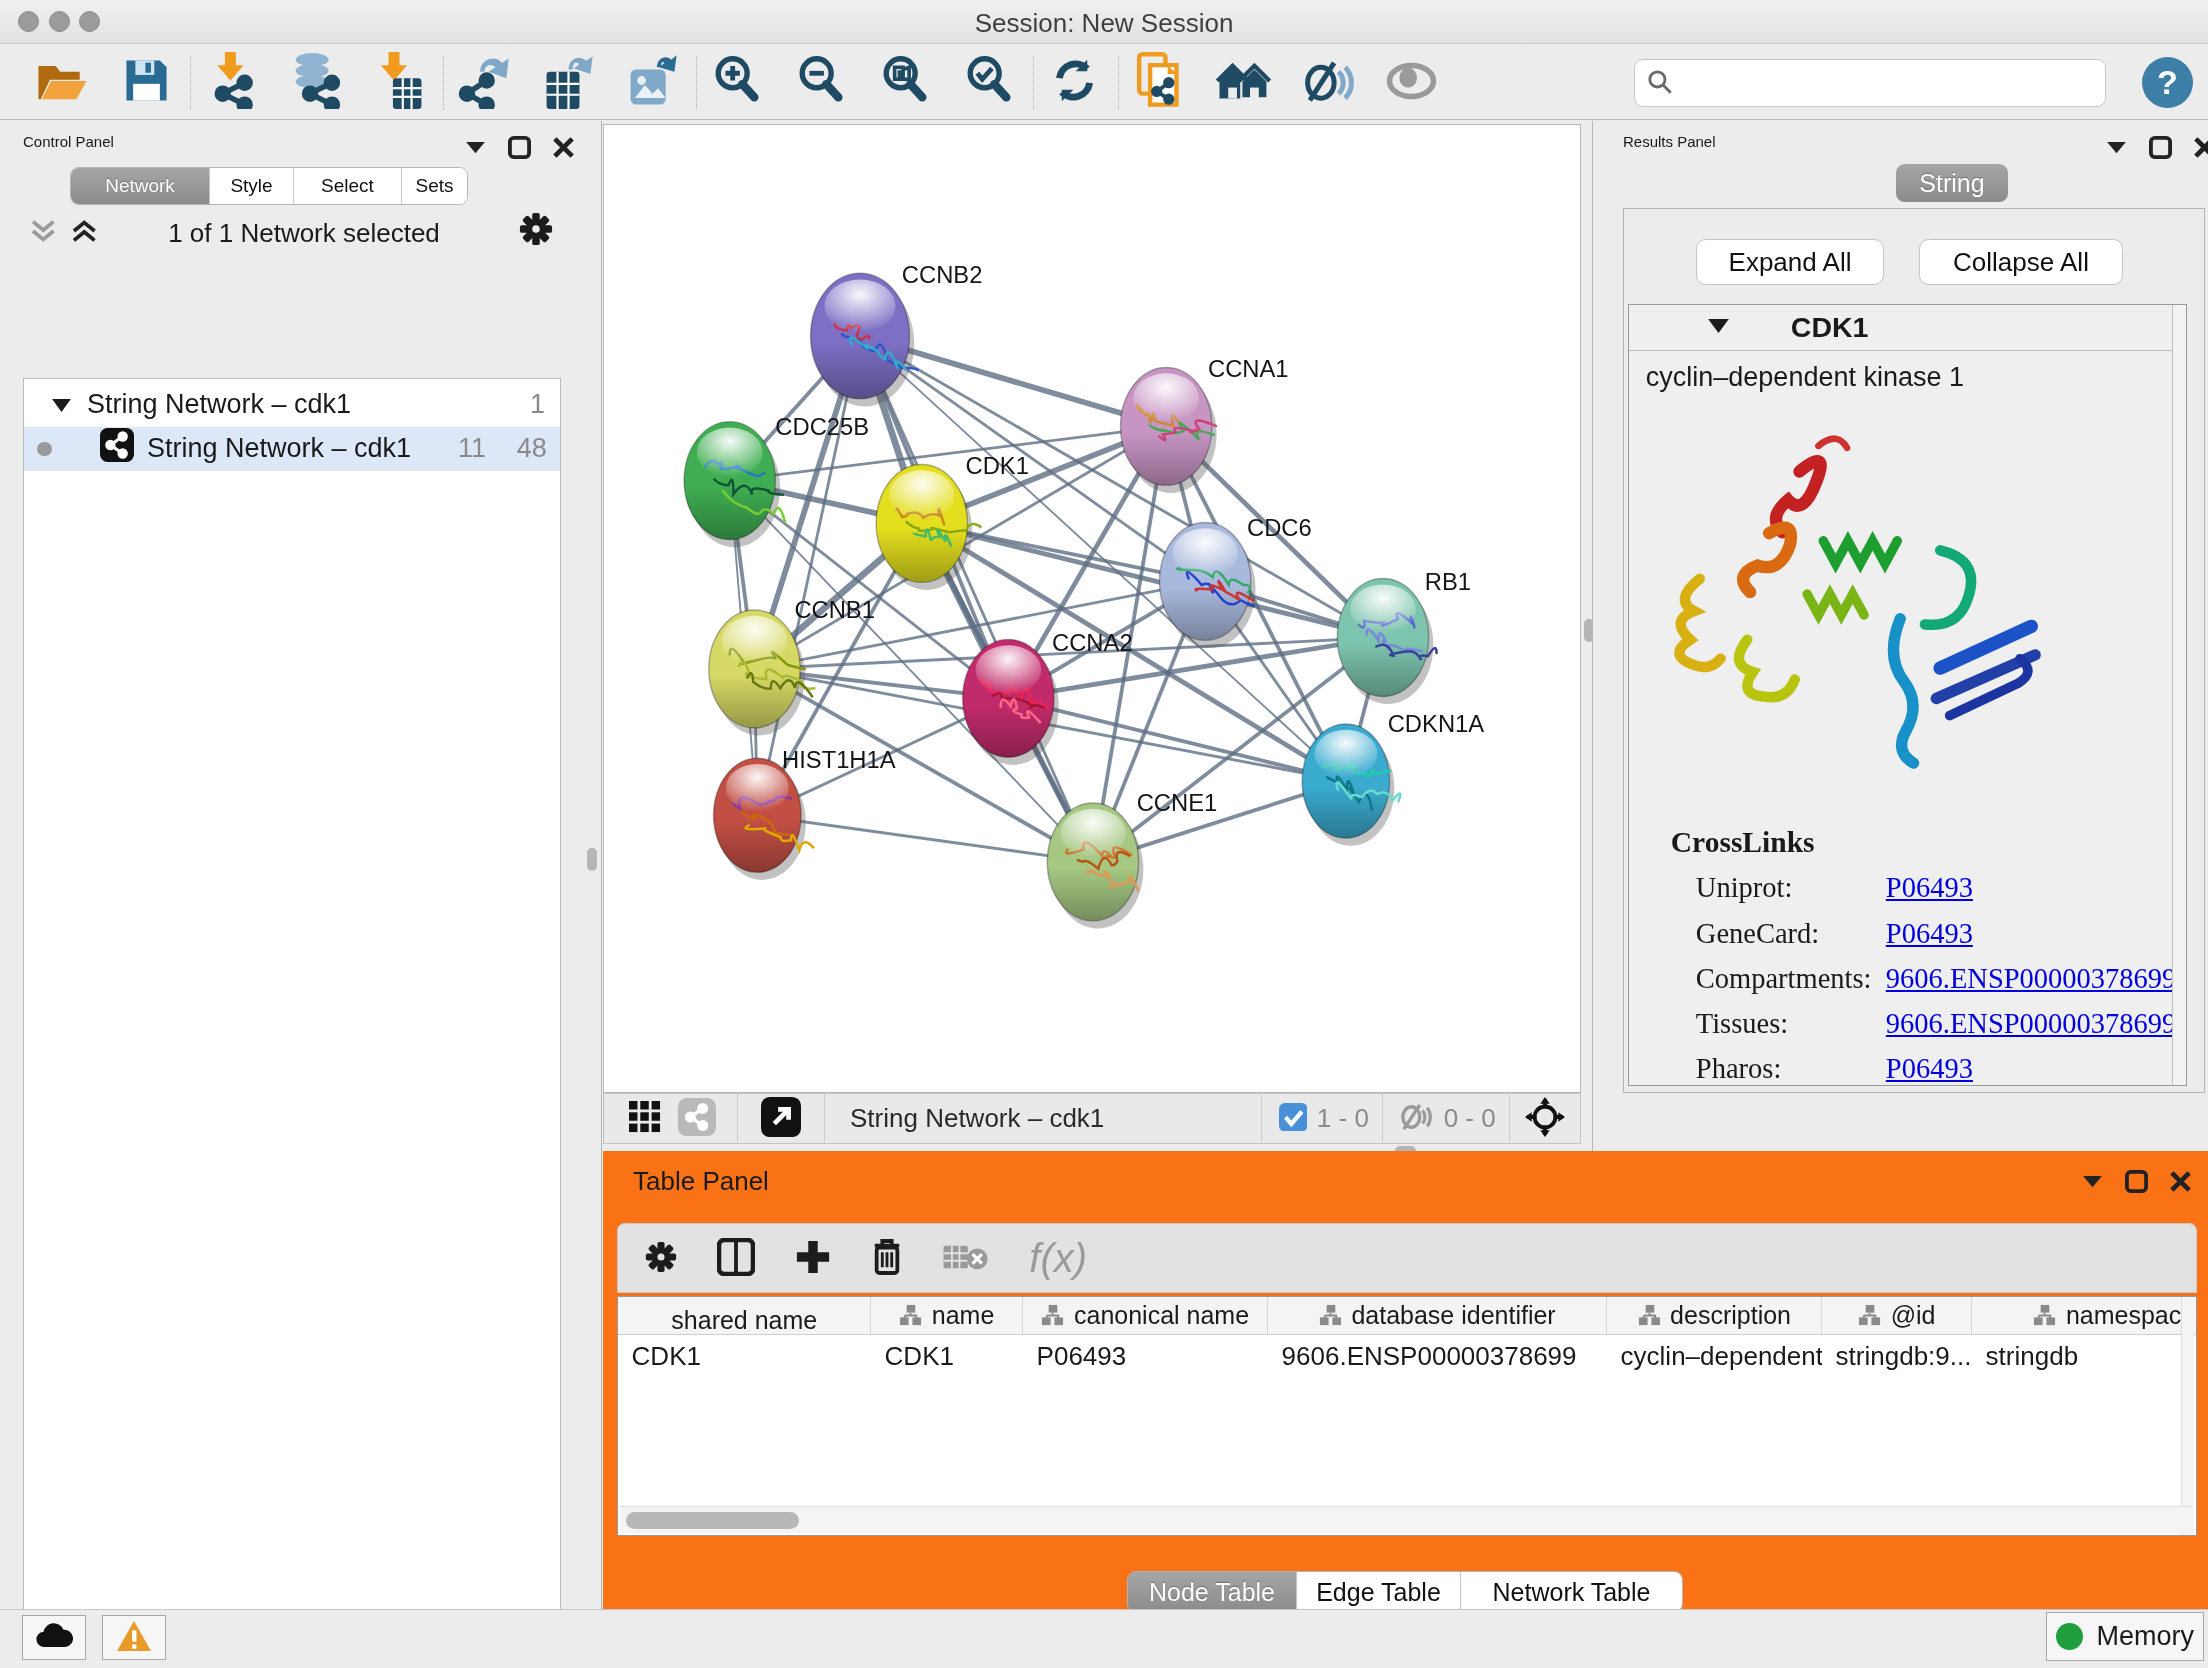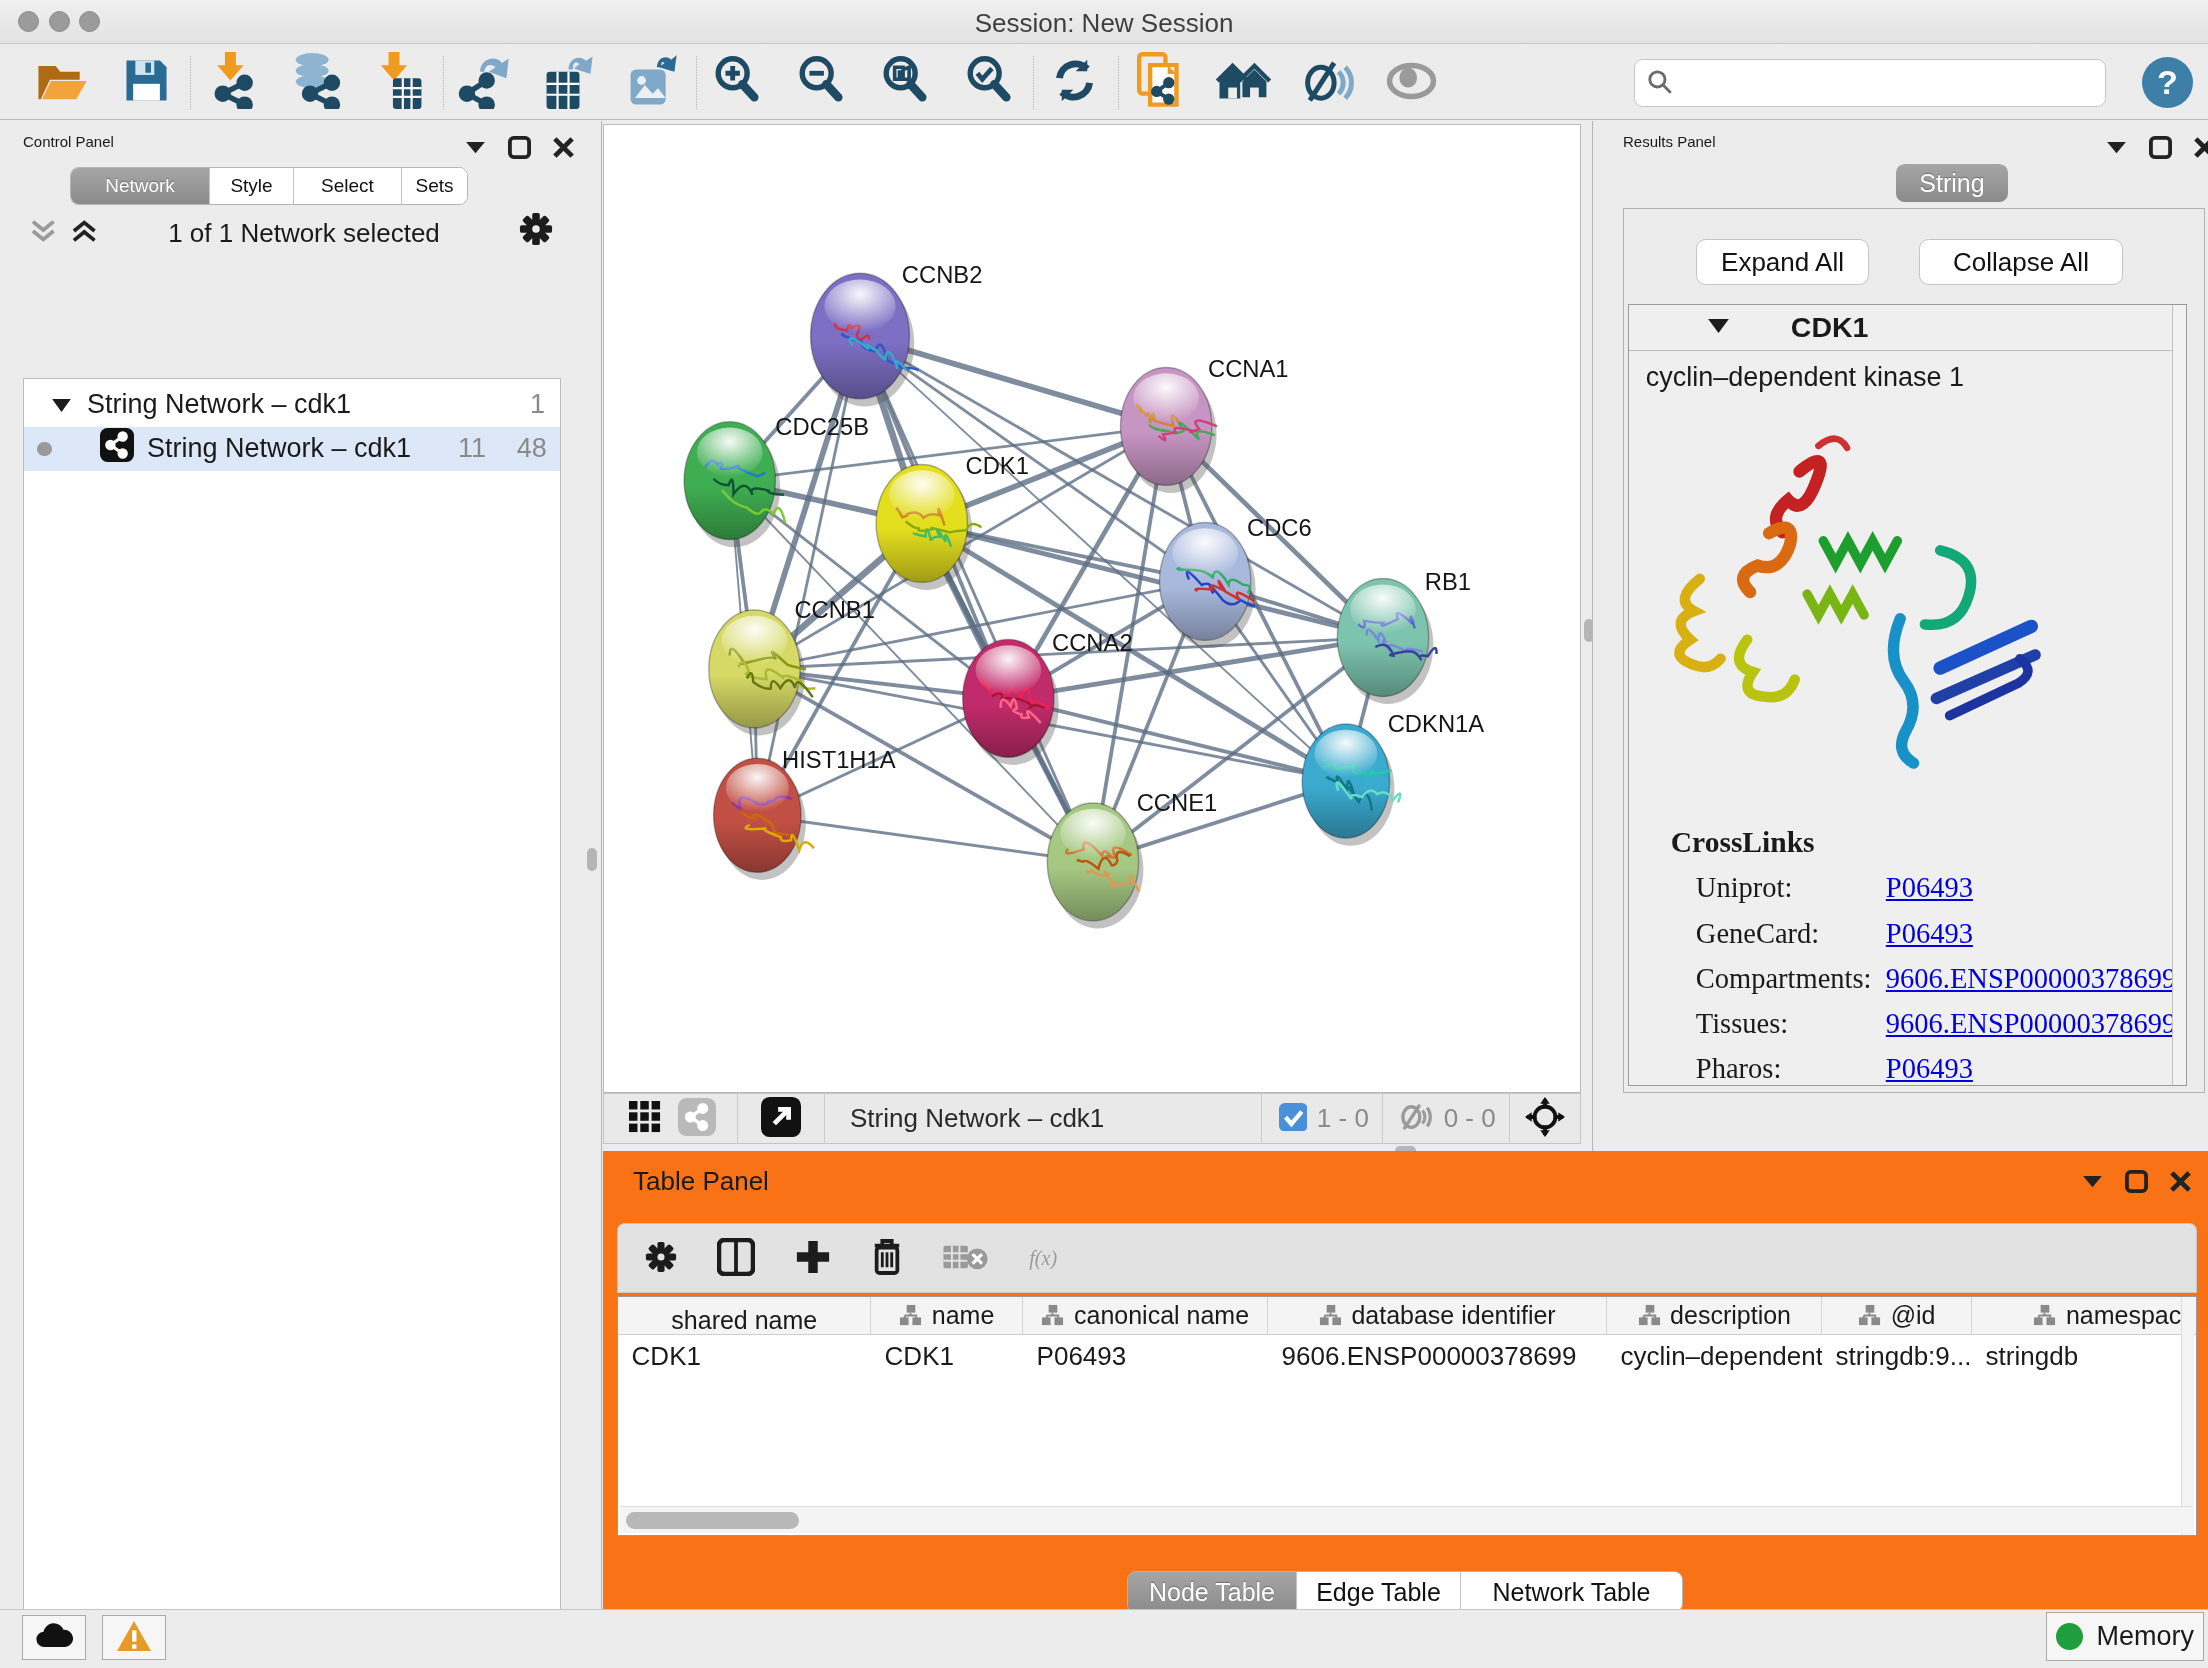--- a/index.html
+++ b/index.html
@@ -551,21 +551,21 @@
         </svg></span>
     <span><svg width="23" height="23" viewBox="0 0 24 24">
           <rect x="2" y="2" width="20" height="20" rx="4" fill="none" stroke="#222" stroke-width="4"></rect>
         </svg></span>
     <span><svg width="23" height="23" viewBox="0 0 24 24">
           <path d="M3 3l18 18M21 3L3 21" stroke="#222" stroke-width="5"></path>
         </svg></span>
   </div>
   <div class="rtab">String</div>
   <div class="rbox">
-    <button class="rbtn" style="left:72px; top:30px; width:173px;">Expand All</button>
+    <button class="rbtn" style="left:72px; top:30px; width:188px;">Expand All</button>
     <button class="rbtn" style="left:295px; top:30px; width:204px;">Collapse All</button>
     <div class="rinner">
       <div class="gene-hdr">
         <span style="margin-left:78px"><svg width="23" height="16" viewBox="0 0 24 17">
               <path d="M1 1h22L12 16z" fill="#1c1c1c"></path>
             </svg></span>
         <span class="gene-name">CDK1</span>
       </div>
       <div class="gene-desc">cyclin–dependent kinase 1</div>
 
@@ -650,21 +650,21 @@
     <span><svg width="46" height="30" viewBox="0 0 48 32">
           <g fill="#9a9a9a">
             <rect x="0" y="4" width="26" height="24" rx="2"></rect>
           </g>
           <g stroke="#e2e2e2" stroke-width="2">
             <path d="M0 12h26M0 20h26M9 4v24M17 4v24"></path>
           </g>
           <circle cx="36" cy="18" r="11" fill="#9a9a9a"></circle>
           <path d="M31 13l10 10M41 13l-10 10" stroke="#fff" stroke-width="3.4"></path>
         </svg></span>
-    <span style="font-family:Liberation Serif, serif; font-style:italic; font-size:20px; color:#9a9a9a;">f(x)</span>
+    <span style="font-family:Liberation Sans, sans-serif; font-style:italic; font-size:40px; color:#9a9a9a;">f(x)</span>
   </div>
   <div class="tbl">
     <div class="tbl-head">
         <div class="th" style="width: 253px; flex-direction: column;">
           <svg width="23" height="23" viewBox="0 0 24 24">
             <g fill="#8a8a8a">
               <rect x="8" y="1" width="9" height="8"></rect>
               <rect x="1" y="14" width="9" height="8"></rect>
               <rect x="14" y="14" width="9" height="8"></rect>
               <path d="M12 9v3M6 12h13M6 12v3M18 12v3" stroke="#8a8a8a" stroke-width="2" fill="none"></path>

